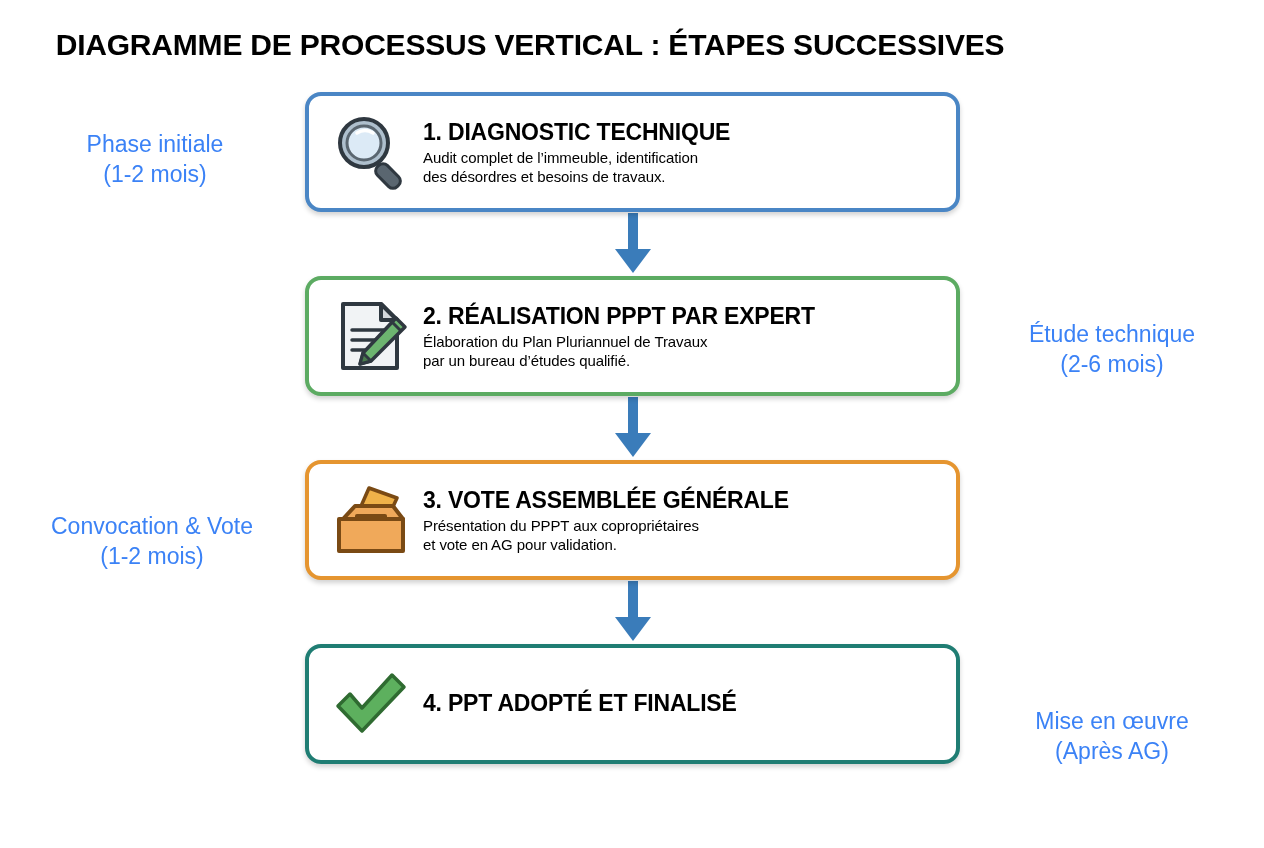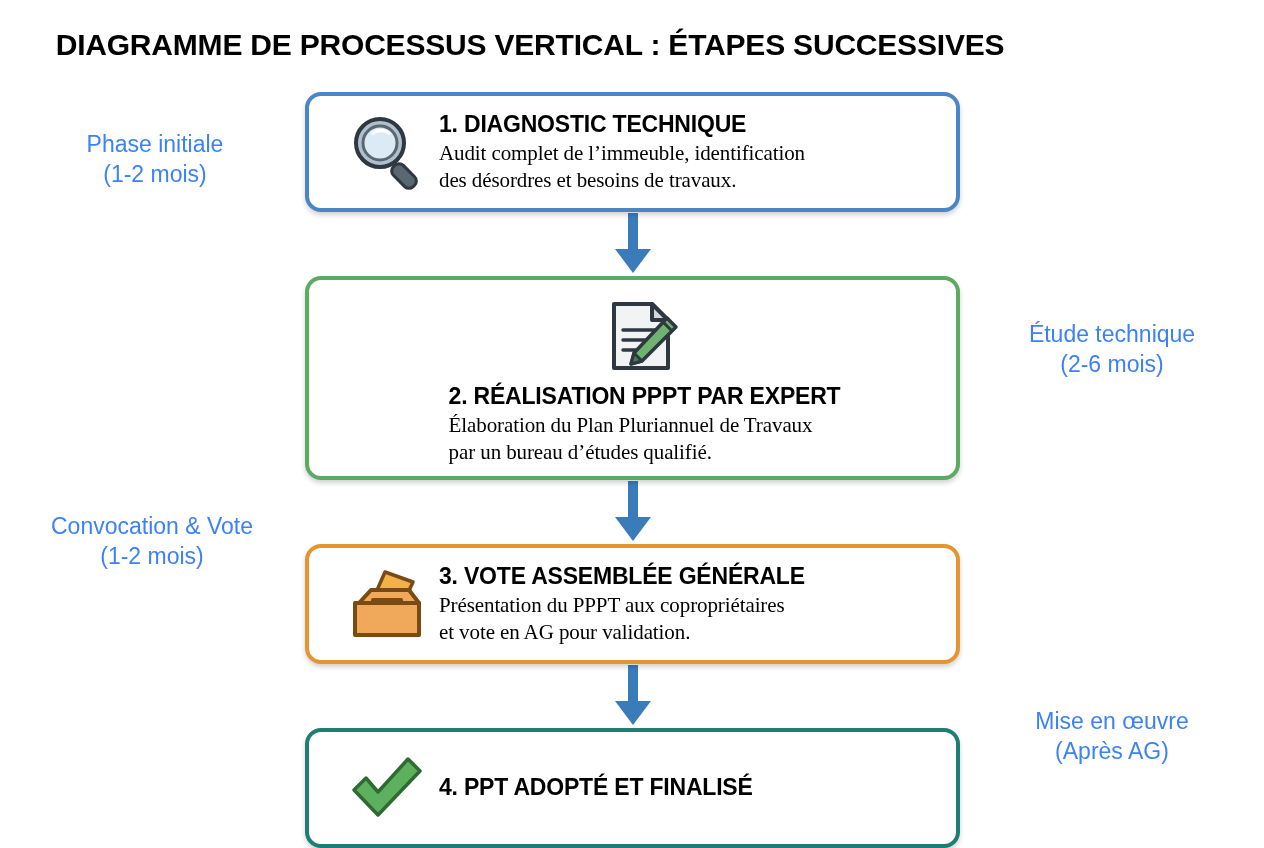--- a/index.html
+++ b/index.html
@@ -44,26 +44,26 @@
 
   .step-box {
     position: relative;
     box-sizing: border-box;
     border-radius: 16px;
     background: #ffffff;
     border-style: solid;
     border-width: 4px;
     display: flex;
     align-items: center;
-    padding: 10px 14px 10px 32px;
+    padding: 10px 14px 10px 16px;
     box-shadow: 0 3px 5px rgba(0,0,0,0.18);
   }
 
   .step-box.blue   { border-color: #4a86c5; }
-  .step-box.green  { border-color: #5cab62; flex-direction: column; }
+  .step-box.green  { border-color: #5cab62; }
   .step-box.orange { border-color: #e59530; justify-content: center; }
   .step-box.teal   { border-color: #1f7d73; }
 
   .step-icon {
     flex: 0 0 auto;
     width: 92px;
     height: 92px;
     display: flex;
     align-items: center;
     justify-content: center;
@@ -78,25 +78,24 @@
   .step-heading {
     font-size: 23px;
     font-weight: bold;
     letter-spacing: -0.2px;
     line-height: 1.22;
     margin-bottom: 2px;
     white-space: nowrap;
   }
 
   .step-desc {
-    font-size: 21px;
+    font-size: 15px;
     line-height: 1.28;
     letter-spacing: -0.1px;
     white-space: pre-line;
-    font-family: Liberation Serif, serif;
   }
 
   
   .arrow-connector {
     height: 64px;
     display: flex;
     justify-content: center;
     align-items: center;
   }
   .arrow-connector svg { display: block; }

